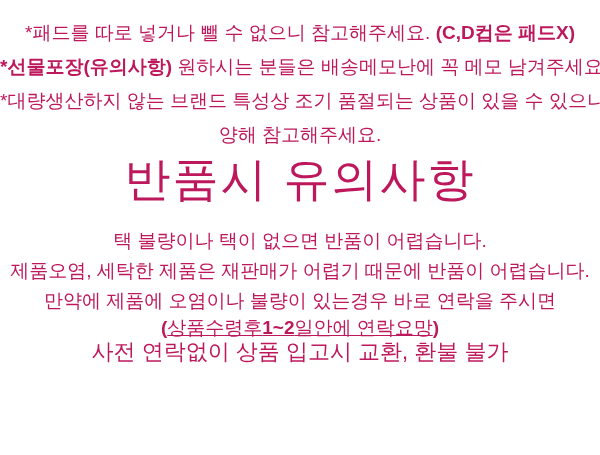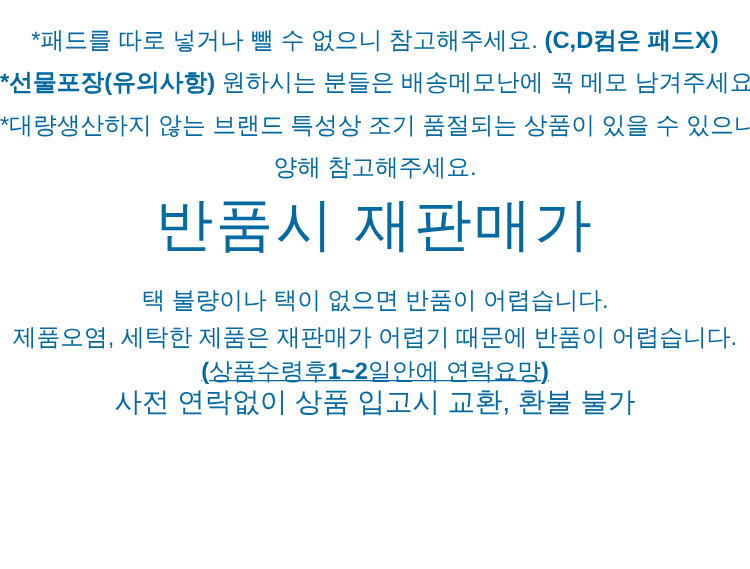--- a/index.html
+++ b/index.html
@@ -5,21 +5,21 @@
   html, body {
     margin: 0;
     padding: 0;
     background: #ffffff;
   }
   .page {
     position: relative;
     width: 600px;
     height: 455px;
     background: #ffffff;
-    color: #0369a1;
+    color: #be185d;
     font-family: "Liberation Sans", "DejaVu Sans", sans-serif;
     overflow: hidden;
     text-align: center;
   }
   .page p, .page h1 {
     margin: 0;
     padding: 0;
     white-space: nowrap;
   }
   .top-notices {
@@ -66,25 +66,26 @@
 
 <div class="page">
 
   <div class="top-notices">
     <p class="line"><span>*패드를 따로 넣거나 뺄 수 없으니 참고해주세요. </span><span class="b">(C,D컵은 패드X)</span></p>
     <p class="line"><span class="b">*선물포장(유의사항)</span><span> 원하시는 분들은 배송메모난에 꼭 메모 남겨주세요.</span></p>
     <p class="line">*대량생산하지 않는 브랜드 특성상 조기 품절되는 상품이 있을 수 있으니</p>
     <p class="line">양해 참고해주세요.</p>
   </div>
 
-  <h1 class="heading">반품시 재판매가</h1>
+  <h1 class="heading">반품시 유의사항</h1>
 
   <div class="policy-block">
     <p class="line">택 불량이나 택이 없으면 반품이 어렵습니다.</p>
     <p class="line">제품오염, 세탁한 제품은 재판매가 어렵기 때문에 반품이 어렵습니다.</p>
+    <p class="line">만약에 제품에 오염이나 불량이 있는경우 바로 연락을 주시면</p>
   </div>
 
 
   <p class="line-contact-window"><span class="b">(</span><span>상품수령후</span><span class="b">1~2</span><span>일안에 연락요망</span><span class="b">)</span></p>
 
   <p class="line-no-contact">사전 연락없이 상품 입고시 교환, 환불 불가</p>
 
 </div>
 
 </body></html>

